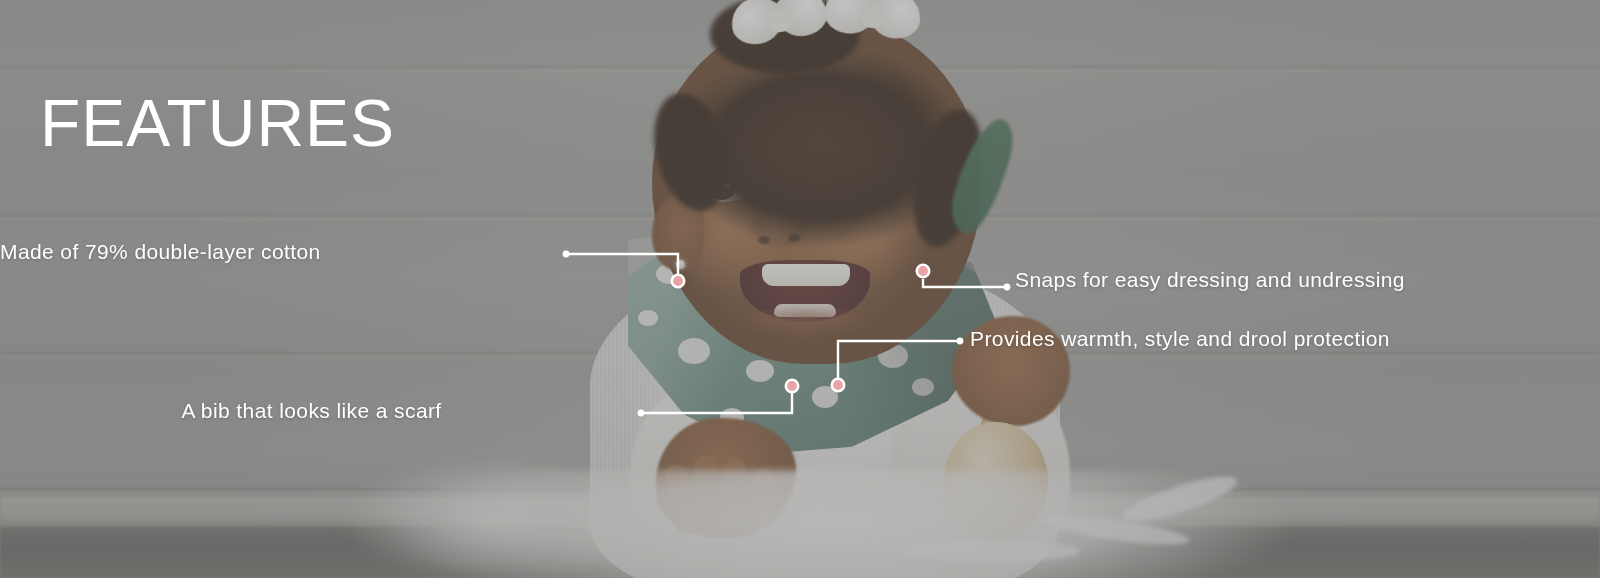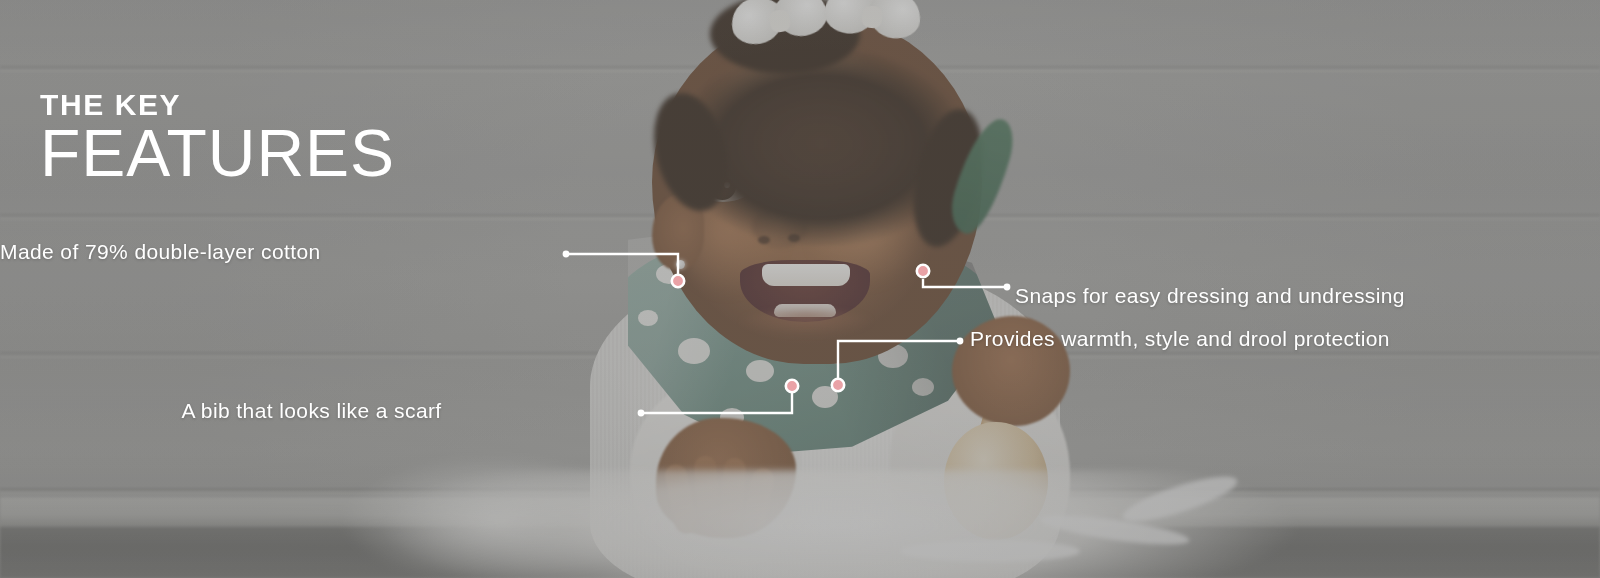--- a/index.html
+++ b/index.html
@@ -315,39 +315,38 @@
     <div class="furStrand" style="left:900px;top:540px;width:180px;height:22px;"></div>
 
     <div class="dof"></div>
     <div class="grade"></div>
     <div class="grade2"></div>
   </div>
 
   <div class="overlay">
 
     <div class="heading">
-      <span class="kicker">THE KEY</span>
       <span class="main">FEATURES</span>
     </div>
 
     <svg class="leaderSvg" viewBox="0 0 1600 578">
         <path d="M 566 254 L 678 254 L 678 274" class="leader-line" stroke="#ffffff"></path>
         <circle cx="566" cy="254" r="3.4" class="leader-endcap" fill="#ffffff"></circle>
         <circle cx="678" cy="281" r="6.2" class="anchor-ring" fill="#e9a2a6" stroke="#ffffff"></circle>
         <path d="M 1007 287 L 923 287 L 923 279" class="leader-line" stroke="#ffffff"></path>
         <circle cx="1007" cy="287" r="3.4" class="leader-endcap" fill="#ffffff"></circle>
         <circle cx="923" cy="271" r="6.2" class="anchor-ring" fill="#e9a2a6" stroke="#ffffff"></circle>
         <path d="M 960 341 L 838 341 L 838 378" class="leader-line" stroke="#ffffff"></path>
         <circle cx="960" cy="341" r="3.4" class="leader-endcap" fill="#ffffff"></circle>
         <circle cx="838" cy="385" r="6.2" class="anchor-ring" fill="#e9a2a6" stroke="#ffffff"></circle>
         <path d="M 641 413 L 792 413 L 792 393" class="leader-line" stroke="#ffffff"></path>
         <circle cx="641" cy="413" r="3.4" class="leader-endcap" fill="#ffffff"></circle>
         <circle cx="792" cy="386" r="6.2" class="anchor-ring" fill="#e9a2a6" stroke="#ffffff"></circle>
       </svg>
 
     <div id="callout-layer">
         <div class="callout" style="top: 240px; left: 0px; width: 218px; text-align: right; padding-right: 0px;">Made of 79% double-layer cotton</div>
-        <div class="callout" style="top: 284px; left: 1015px; text-align: left;">Snaps for easy dressing and undressing</div>
+        <div class="callout" style="top: 268px; left: 1015px; text-align: left;">Snaps for easy dressing and undressing</div>
         <div class="callout" style="top: 327px; left: 970px; text-align: center;">Provides warmth, style and drool protection</div>
         <div class="callout" style="top: 399px; left: 0px; width: 623px; text-align: center; padding-right: 0px;">A bib that looks like a scarf</div>
       </div>
   </div>
 </div>
 
 </body></html>

